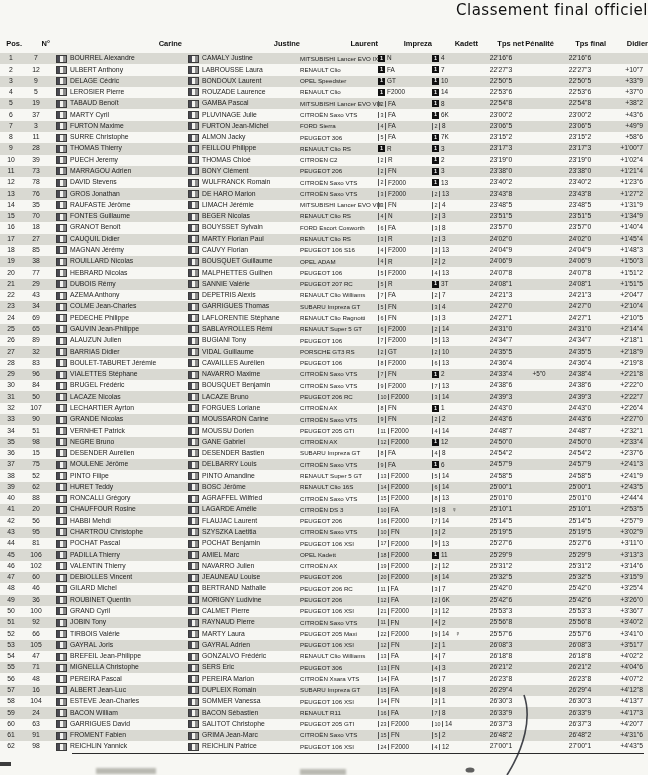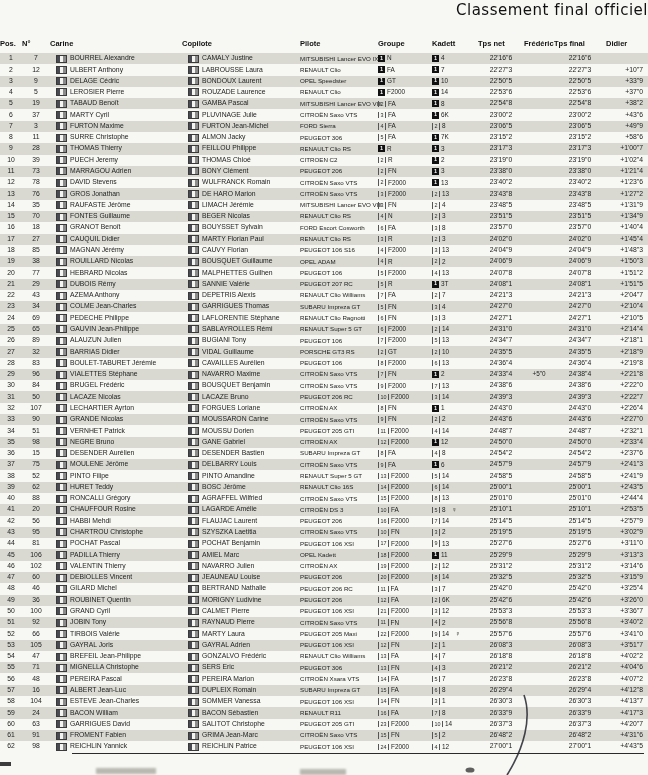--- a/index.html
+++ b/index.html
@@ -16,21 +16,21 @@
   }
   .thead, .trow{
     display:grid;
     grid-template-columns:22px 28px 132px 118px 78px 54px 46px 46px 30px 52px 42px;
     align-items:center;
   }
   .thead{
     position:absolute; top:36px; left:0; width:648px; height:14px;
     font-size:7.5px; font-weight:bold; color:#111;
   }
-  .thead > div{ text-align:left; white-space:nowrap; }
+  .thead > div{ text-align:right; white-space:nowrap; }
   .tbody{ position:absolute; top:53px; left:0; width:648px; }
   .trow{ height:11.29px; font-size:6.8px; line-height:1; }
   .trow.shaded{ background:#d9d9d2; }
   .c{ white-space:nowrap; overflow:visible; }
   .c-pos{ text-align:center; }
   .c-num{ text-align:center; }
   .c-name{ display:flex; align-items:center; gap:3px; padding-left:6px; }
   .c-voiture{ font-size:6.2px; }
   .c-grp, .c-cls{ display:flex; align-items:center; gap:2px; }
   .c-net, .c-tot{ text-align:center; }
@@ -72,26 +72,26 @@
 <body>
 
 <div class="page">
 
   <div class="title">Classement final officiel</div>
 
   <div class="thead">
     <div>Pos.</div>
     <div>N°</div>
     <div>Carine</div>
-    <div>Copilote</div>
-    <div>Pilote</div>
-    <div>Groupe</div>
+    <div>Justine</div>
+    <div>Laurent</div>
+    <div>Impreza</div>
     <div>Kadett</div>
     <div>Tps net</div>
-    <div>Frédéric</div>
+    <div>Pénalité</div>
     <div>Tps final</div>
     <div>Didier</div>
   </div>
 
   <div class="tbody">
       <div class="trow shaded">
         <div class="c c-pos">1</div>
         <div class="c c-num">7</div>
         <div class="c c-name">
           <span class="flag"></span>

